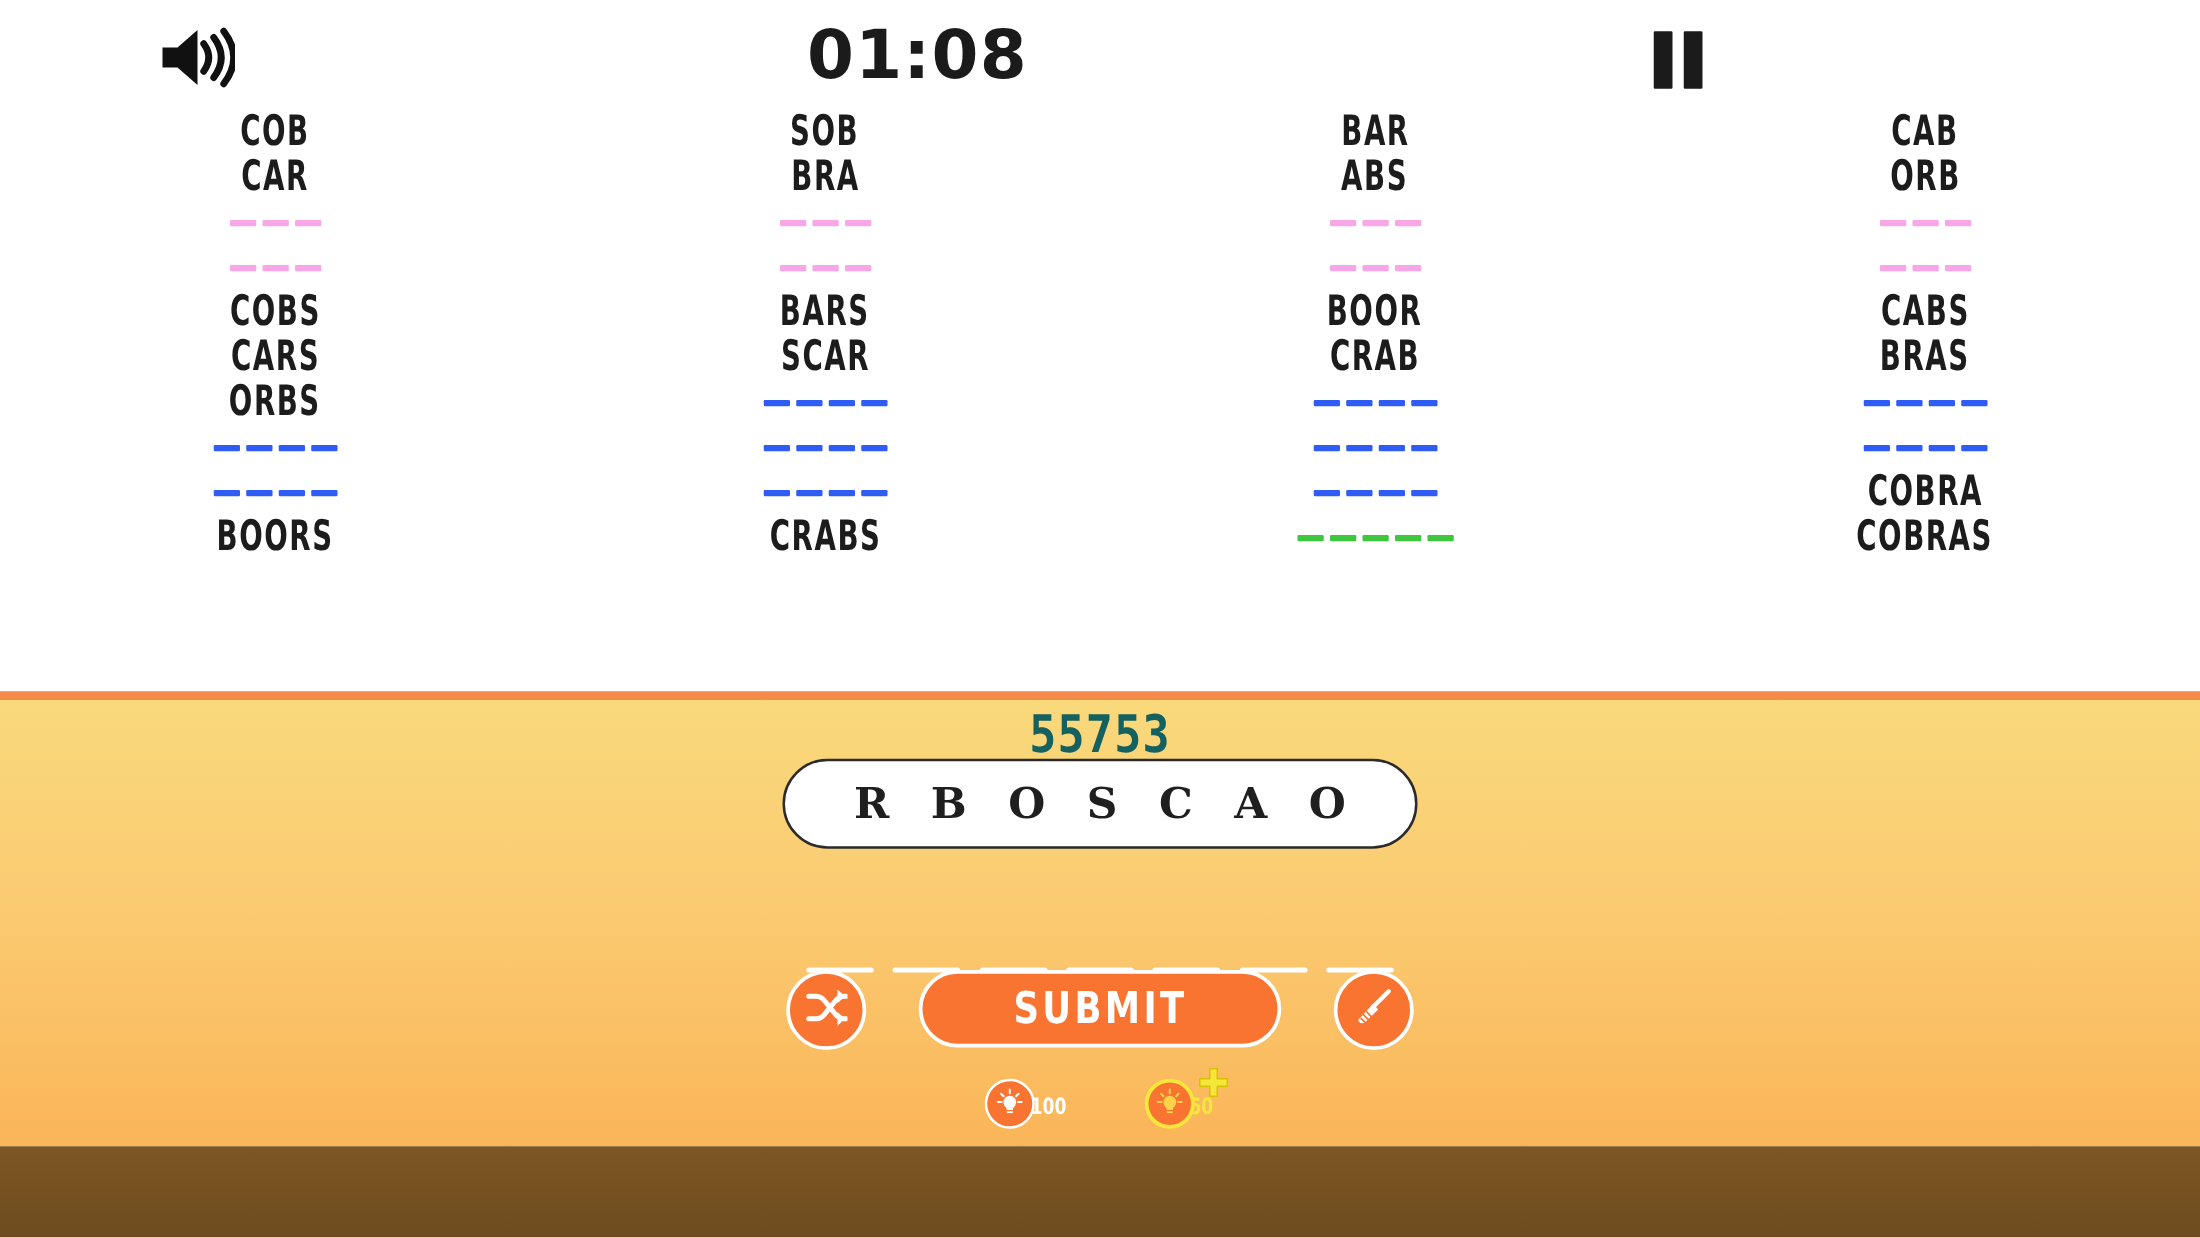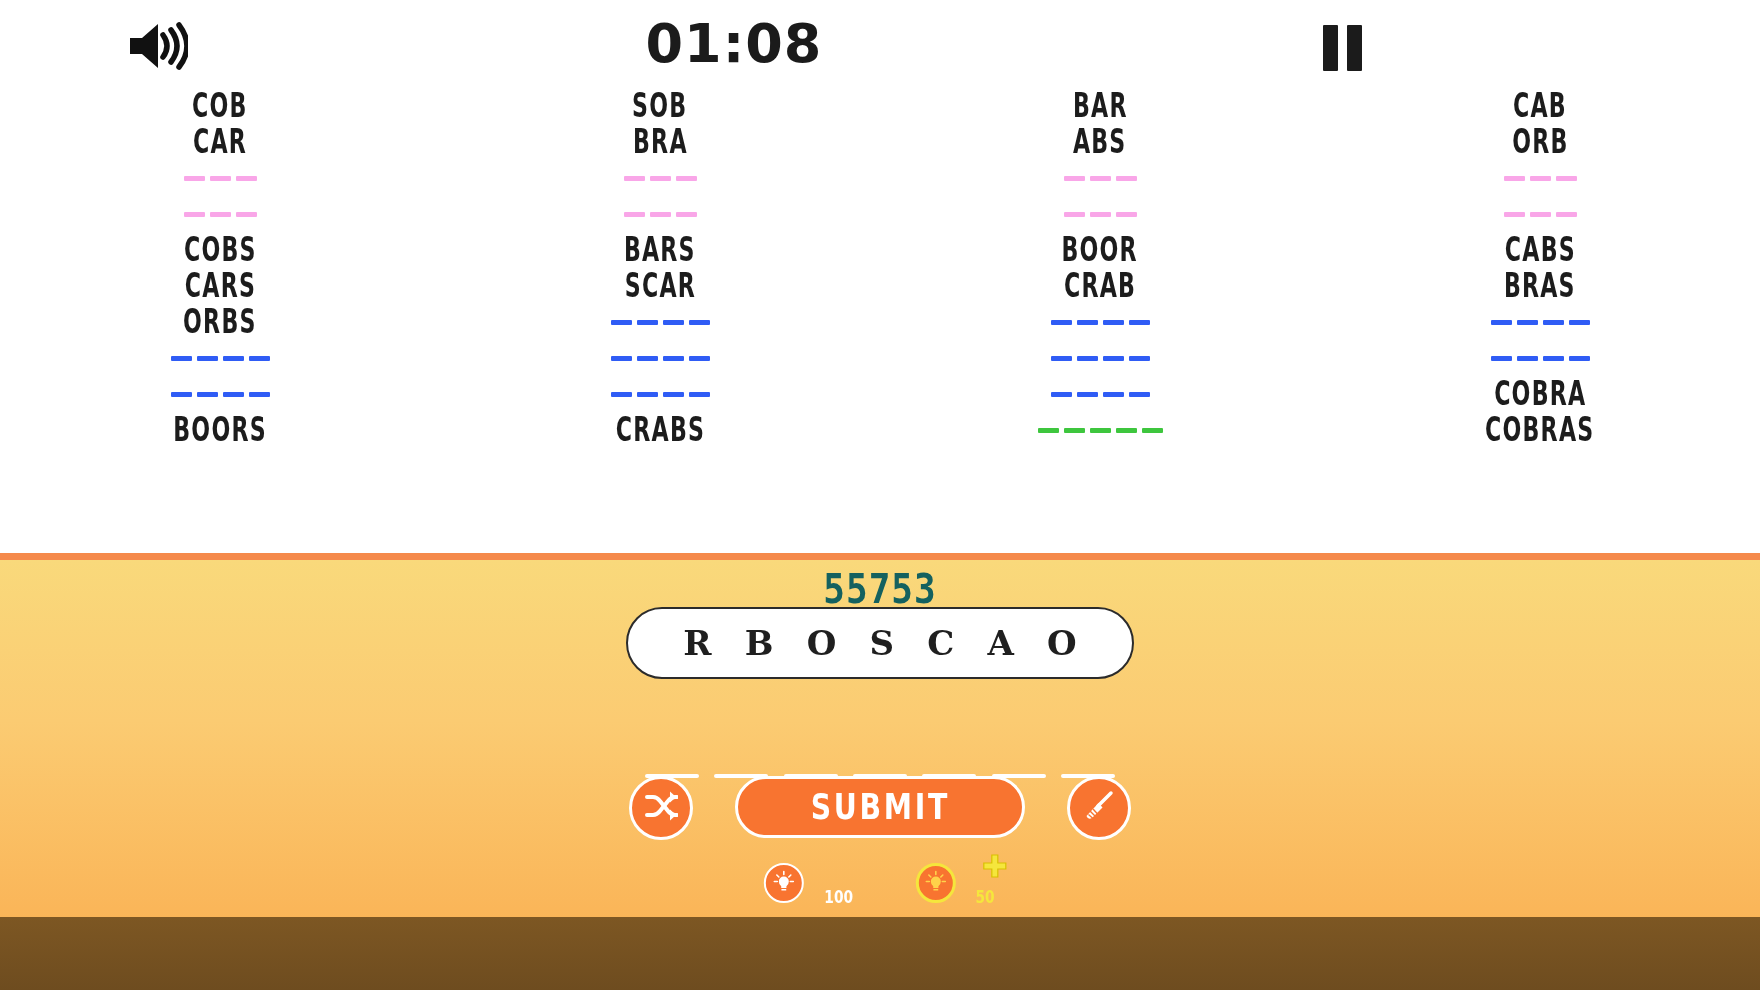--- a/index.html
+++ b/index.html
@@ -244,23 +244,22 @@
     top: 863px;
     left: 50%;
     transform: translateX(-50%);
     display: flex;
     align-items: flex-start;
     gap: 60px;
   }
   .hint {
     position: relative;
     display: flex;
-    align-items: flex-end;
+    align-items: center;
     cursor: pointer;
-    gap: 24px;
   }
   .hint-circle {
     width: 40px;
     height: 40px;
     border-radius: 50%;
     background: #f87430;
     display: flex;
     align-items: center;
     justify-content: center;
   }

